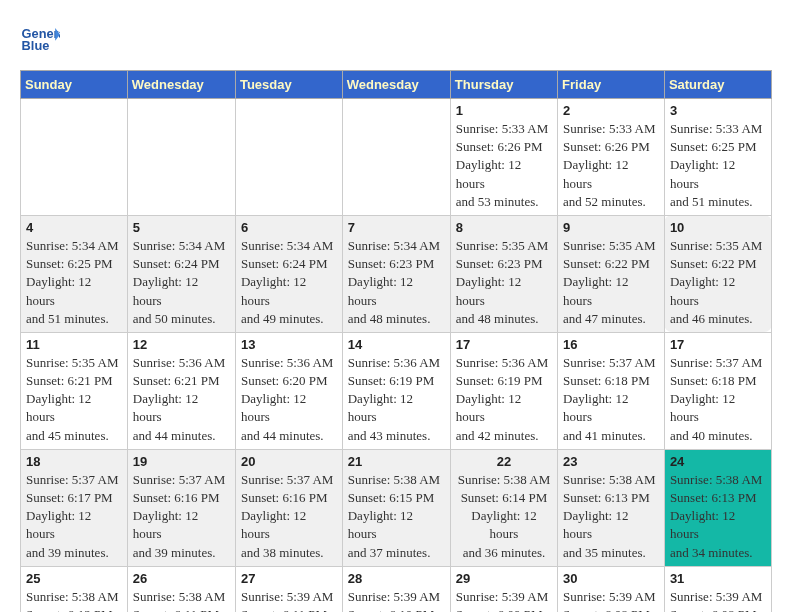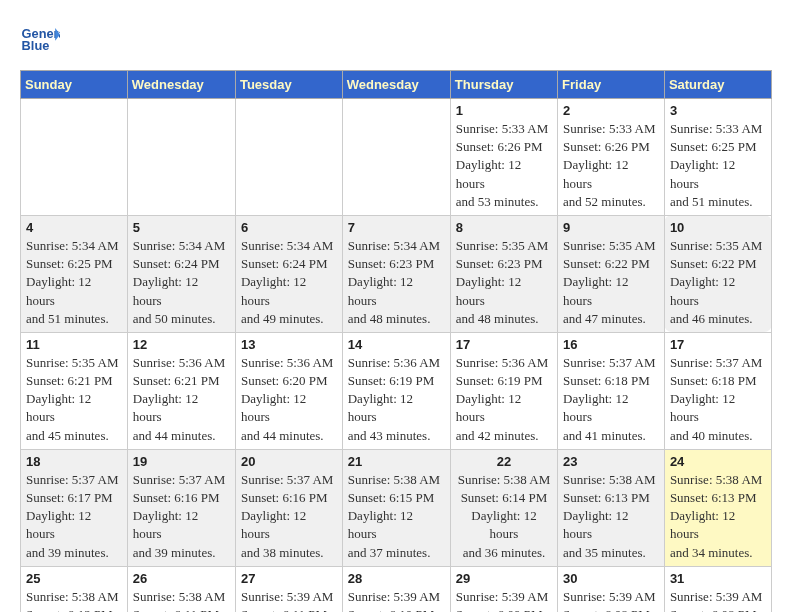--- a/index.html
+++ b/index.html
@@ -278,21 +278,21 @@
 Daylight: 12 hours
 and 36 minutes.</div>
         </td>
         <td style="background: rgb(240, 240, 240);">
           <span class="day-num">23</span>
           <div class="day-info" style="white-space: pre-line;">Sunrise: 5:38 AM
 Sunset: 6:13 PM
 Daylight: 12 hours
 and 35 minutes.</div>
         </td>
-        <td style="background: #fef9c3;">
+        <td style="background: #14b8a6;">
           <span class="day-num">24</span>
           <div class="day-info" style="white-space: pre-line;">Sunrise: 5:38 AM
 Sunset: 6:13 PM
 Daylight: 12 hours
 and 34 minutes.</div>
         </td>
       </tr>
       <tr>
         <td>
           <span class="day-num">25</span>

